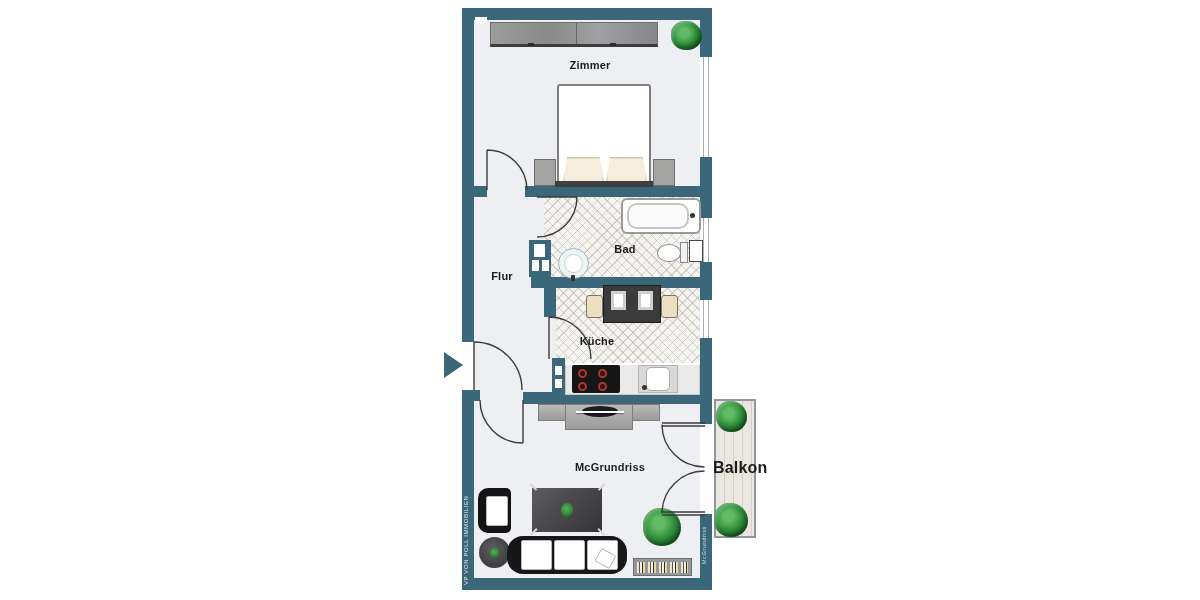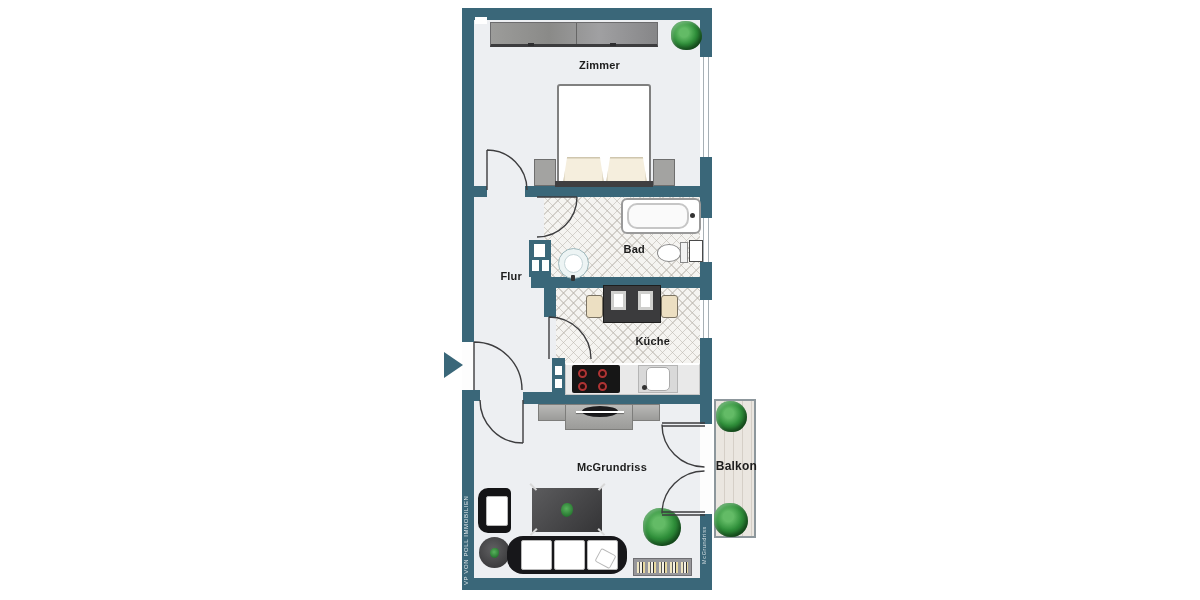--- a/index.html
+++ b/index.html
@@ -10,21 +10,21 @@
   .wall { position:absolute; background:#3a6779; }
   .floor { position:absolute; background:#edeff2; }
   .tile { position:absolute; background-color:#f5f4f1;
     background-image:
       repeating-linear-gradient(45deg,  rgba(185,180,172,.55) 0 1px, transparent 1px 7px),
       repeating-linear-gradient(-45deg, rgba(185,180,172,.55) 0 1px, transparent 1px 7px); }
   .window { position:absolute;
     background:linear-gradient(90deg,#fff 0 3px,#a7b0b5 3px 4px,#fff 4px 8px,#a7b0b5 8px 9px,#fff 9px 12px); }
   .opening { position:absolute; background:#fdfdfd; }
   .room-label { position:absolute; font-weight:bold; font-size:11px; color:#1c1c1c;
-    text-align:right; letter-spacing:.2px; white-space:nowrap; }
+    text-align:center; letter-spacing:.2px; white-space:nowrap; }
   .plant { position:absolute; border-radius:46% 54% 50% 50%;
     background:radial-gradient(circle at 42% 40%, #63bb66 0 18%, #2f8f3a 48%, #1d6b28 76%, #14521f 100%);
     box-shadow:inset 2px 2px 3px rgba(255,255,255,.28), inset -2px -3px 4px rgba(0,0,0,.38); }
   .plant-mini { position:absolute; border-radius:50% 45% 55% 50%;
     background:radial-gradient(circle at 45% 40%, #58b35c, #226f2c 80%); }
   .shaft-hole { position:absolute; background:#fff; }
   .watermark { position:absolute; color:rgba(255,255,255,.85); font-size:6px; letter-spacing:.6px;
     text-align:center; transform:rotate(-90deg); white-space:nowrap; }
   svg.doors { position:absolute; left:0; top:0; pointer-events:none; }
   
@@ -176,20 +176,20 @@
       <path d="M662 423 L705 423 M662 426 L705 426 M662 424.5 A42.5 42.5 0 0 0 704.5 467"></path>
       <path d="M662 512 L705 512 M662 515 L705 515 M662 513.5 A42.5 42.5 0 0 1 704.5 471"></path>
     </g>
   </svg>
 
   <div class="arrow" style="left:444px; top:352px;"></div>
 
   <div class="room-label" style="left:560px; top:59px;  width:60px;">Zimmer</div>
   <div class="room-label" style="left:482px; top:270px; width:40px;">Flur</div>
   <div class="room-label" style="left:605px; top:243px; width:40px;">Bad</div>
-  <div class="room-label" style="left:620px; top:335px; width:50px;">Küche</div>
+  <div class="room-label" style="left:572px; top:335px; width:50px;">Küche</div>
   <div class="room-label" style="left:573px; top:461px; width:74px;">McGrundriss</div>
-  <div class="room-label" style="left:713px; top:459px; width:44px; font-size:12px;">Balkon</div>
+  <div class="room-label" style="left:713px; top:459px; width:44px; font-size:16px;">Balkon</div>
 
   <div class="watermark" style="left:433px; top:545px; width:70px; height:10px;">VP VON POLL IMMOBILIEN</div>
   <div class="watermark" style="left:671px; top:540px; width:70px; height:10px; font-size:5.5px; color:rgba(255,255,255,.75);">McGrundriss</div>
 
 </div>
 
 </body></html>

